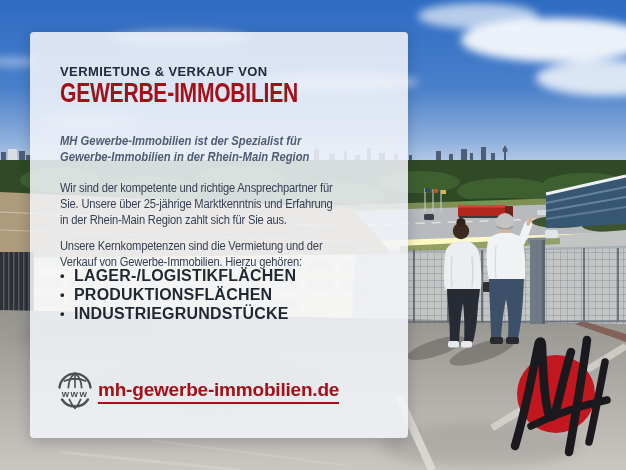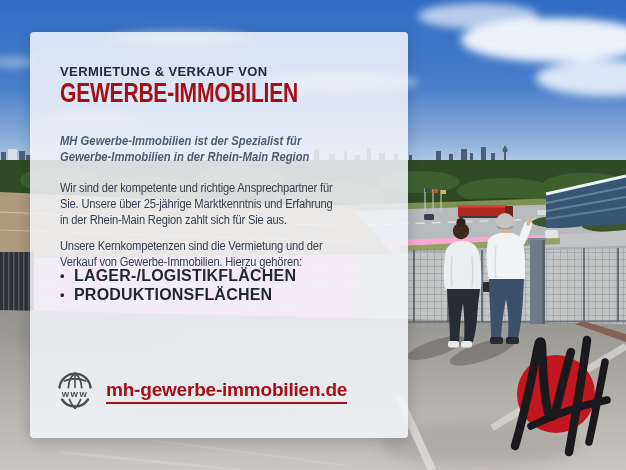--- a/index.html
+++ b/index.html
@@ -1,38 +1,38 @@
 <!DOCTYPE html>
 <html><head>
 <meta charset="utf-8">
 <style>
   html,body{margin:0;padding:0;background:#666;}
   .stage{position:relative;width:626px;height:470px;overflow:hidden;
-         font-family:"Liberation Sans",sans-serif;background:#f9a8d4;}
+         font-family:"Liberation Sans",sans-serif;background:#fef9c3;}
   svg.bg{position:absolute;left:0;top:0;}
 
   
   .panel{position:absolute;left:30px;top:32px;width:378px;height:406px;
          background:rgba(243,246,250,0.86);border-radius:4px;
          box-shadow:0 3px 14px rgba(15,25,45,0.22);}
   .blk{position:absolute;left:30px;white-space:nowrap;transform-origin:0 0;}
   .kicker{top:32px;font-size:13px;font-weight:700;letter-spacing:.4px;color:#212A36;}
   .title{top:46px;font-size:27px;font-weight:800;letter-spacing:-.3px;color:#A31018;
          transform:scaleX(.78);margin:0;}
   .subtitle{top:88px;font-size:12.5px;font-weight:700;font-style:italic;color:#4D5B73;
             line-height:16px;transform:scaleX(.9);}
   .bodytext{font-size:12px;letter-spacing:-.2px;color:#333E52;line-height:16px;
             transform:scaleX(.93);}
   .body1{top:136px;} .body2{top:194px;}
   .line{display:block;}
   .bullets{top:234px;list-style:none;margin:0;padding:0;font-size:16px;font-weight:800;
            letter-spacing:.2px;color:#1F2733;}
   .bullets li{position:relative;padding-left:14px;line-height:19px;}
   .bullets li::before{content:"\2022";position:absolute;left:0;top:0;font-size:13px;}
-  .website{top:340px;left:26px;display:flex;align-items:center;gap:12px;justify-content:center;}
+  .website{top:340px;left:26px;display:flex;align-items:center;gap:4px;justify-content:center;}
   .url{font-size:19px;font-weight:800;color:#A31018;text-decoration:none;
        border-bottom:2.5px solid #A31018;padding-bottom:1px;letter-spacing:-.2px;}
 
   
   .logo{position:absolute;left:500px;top:330px;width:126px;height:140px;}
 </style>
 </head>
 <body>
 
 <div class="stage">
@@ -285,20 +285,21 @@
     </p>
 
     <p class="blk bodytext body2">
       <span class="line">Unsere Kernkompetenzen sind die Vermietung und der</span>
       <span class="line">Verkauf von Gewerbe-Immobilien. Hierzu gehören:</span>
     </p>
 
     <ul class="blk bullets">
       <li>LAGER-/LOGISTIKFLÄCHEN</li>
       <li>PRODUKTIONSFLÄCHEN</li>
+      <li>INDUSTRIEGRUNDSTÜCKE</li>
     </ul>
 
     <div class="blk website">
       <svg width="38" height="38" viewBox="0 0 38 38">
         <g fill="none" stroke="#4B5054" stroke-width="2.4" stroke-linecap="round">
           <path d="M3.5,15.5 A15.6,15.6 0 0 1 34.5,15.5"></path>
           <path d="M8.5,9 Q19,4.5 29.5,9" stroke-width="1.8"></path>
           <path d="M19,1.4 C14.2,5 12.6,10 12.4,15.5" stroke-width="1.8"></path>
           <path d="M19,1.4 C23.8,5 25.4,10 25.6,15.5" stroke-width="1.8"></path>
           <path d="M19,1.4 L19,15.5" stroke-width="1.6"></path>

